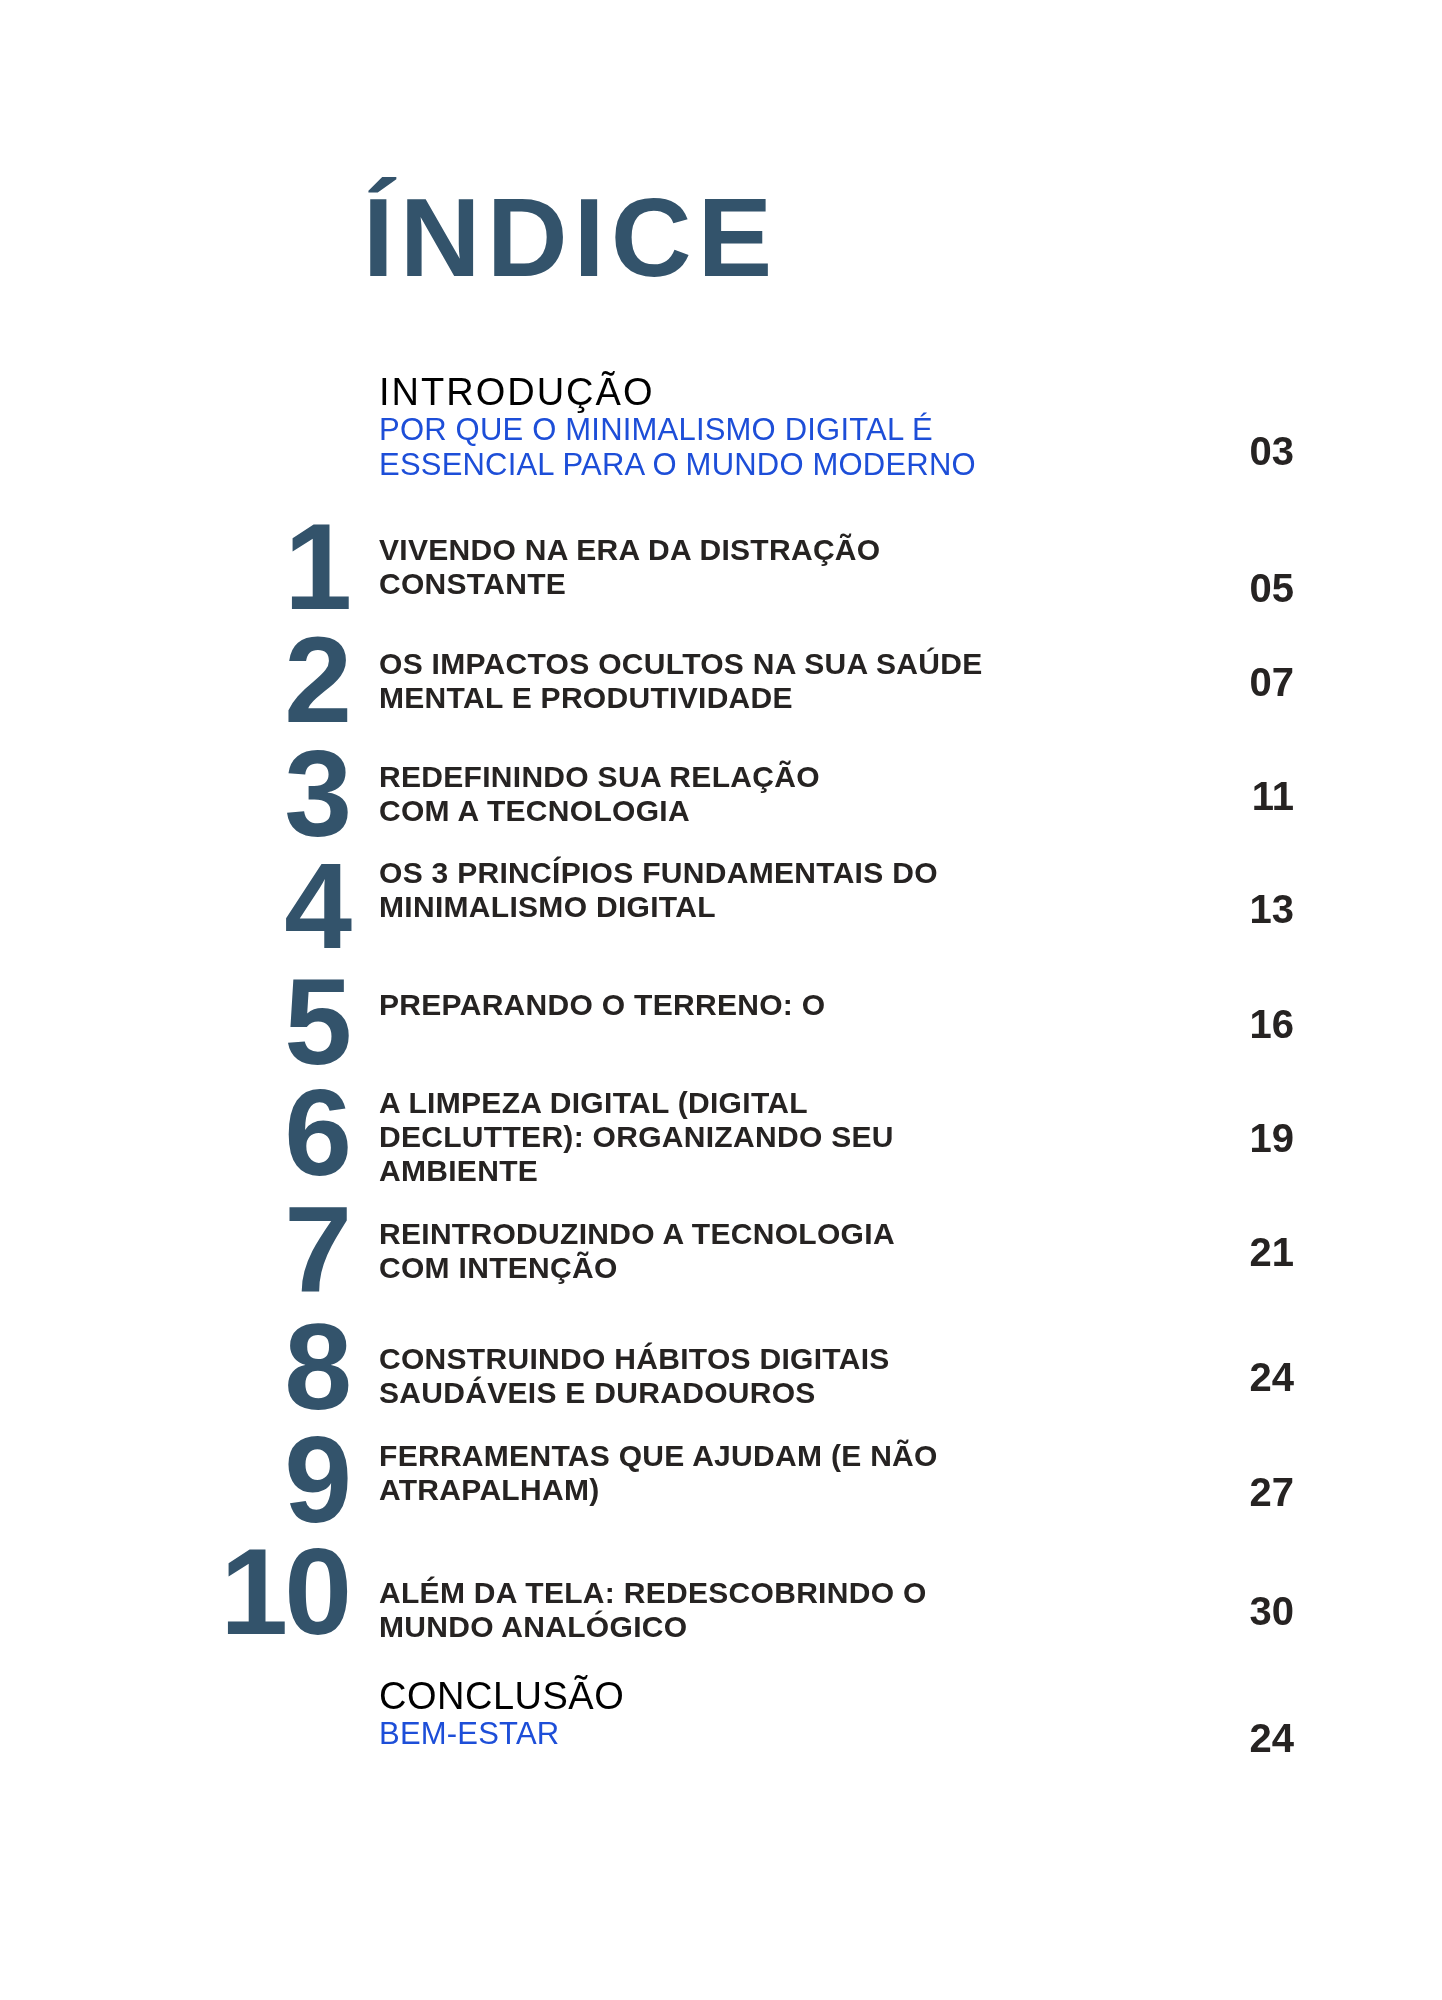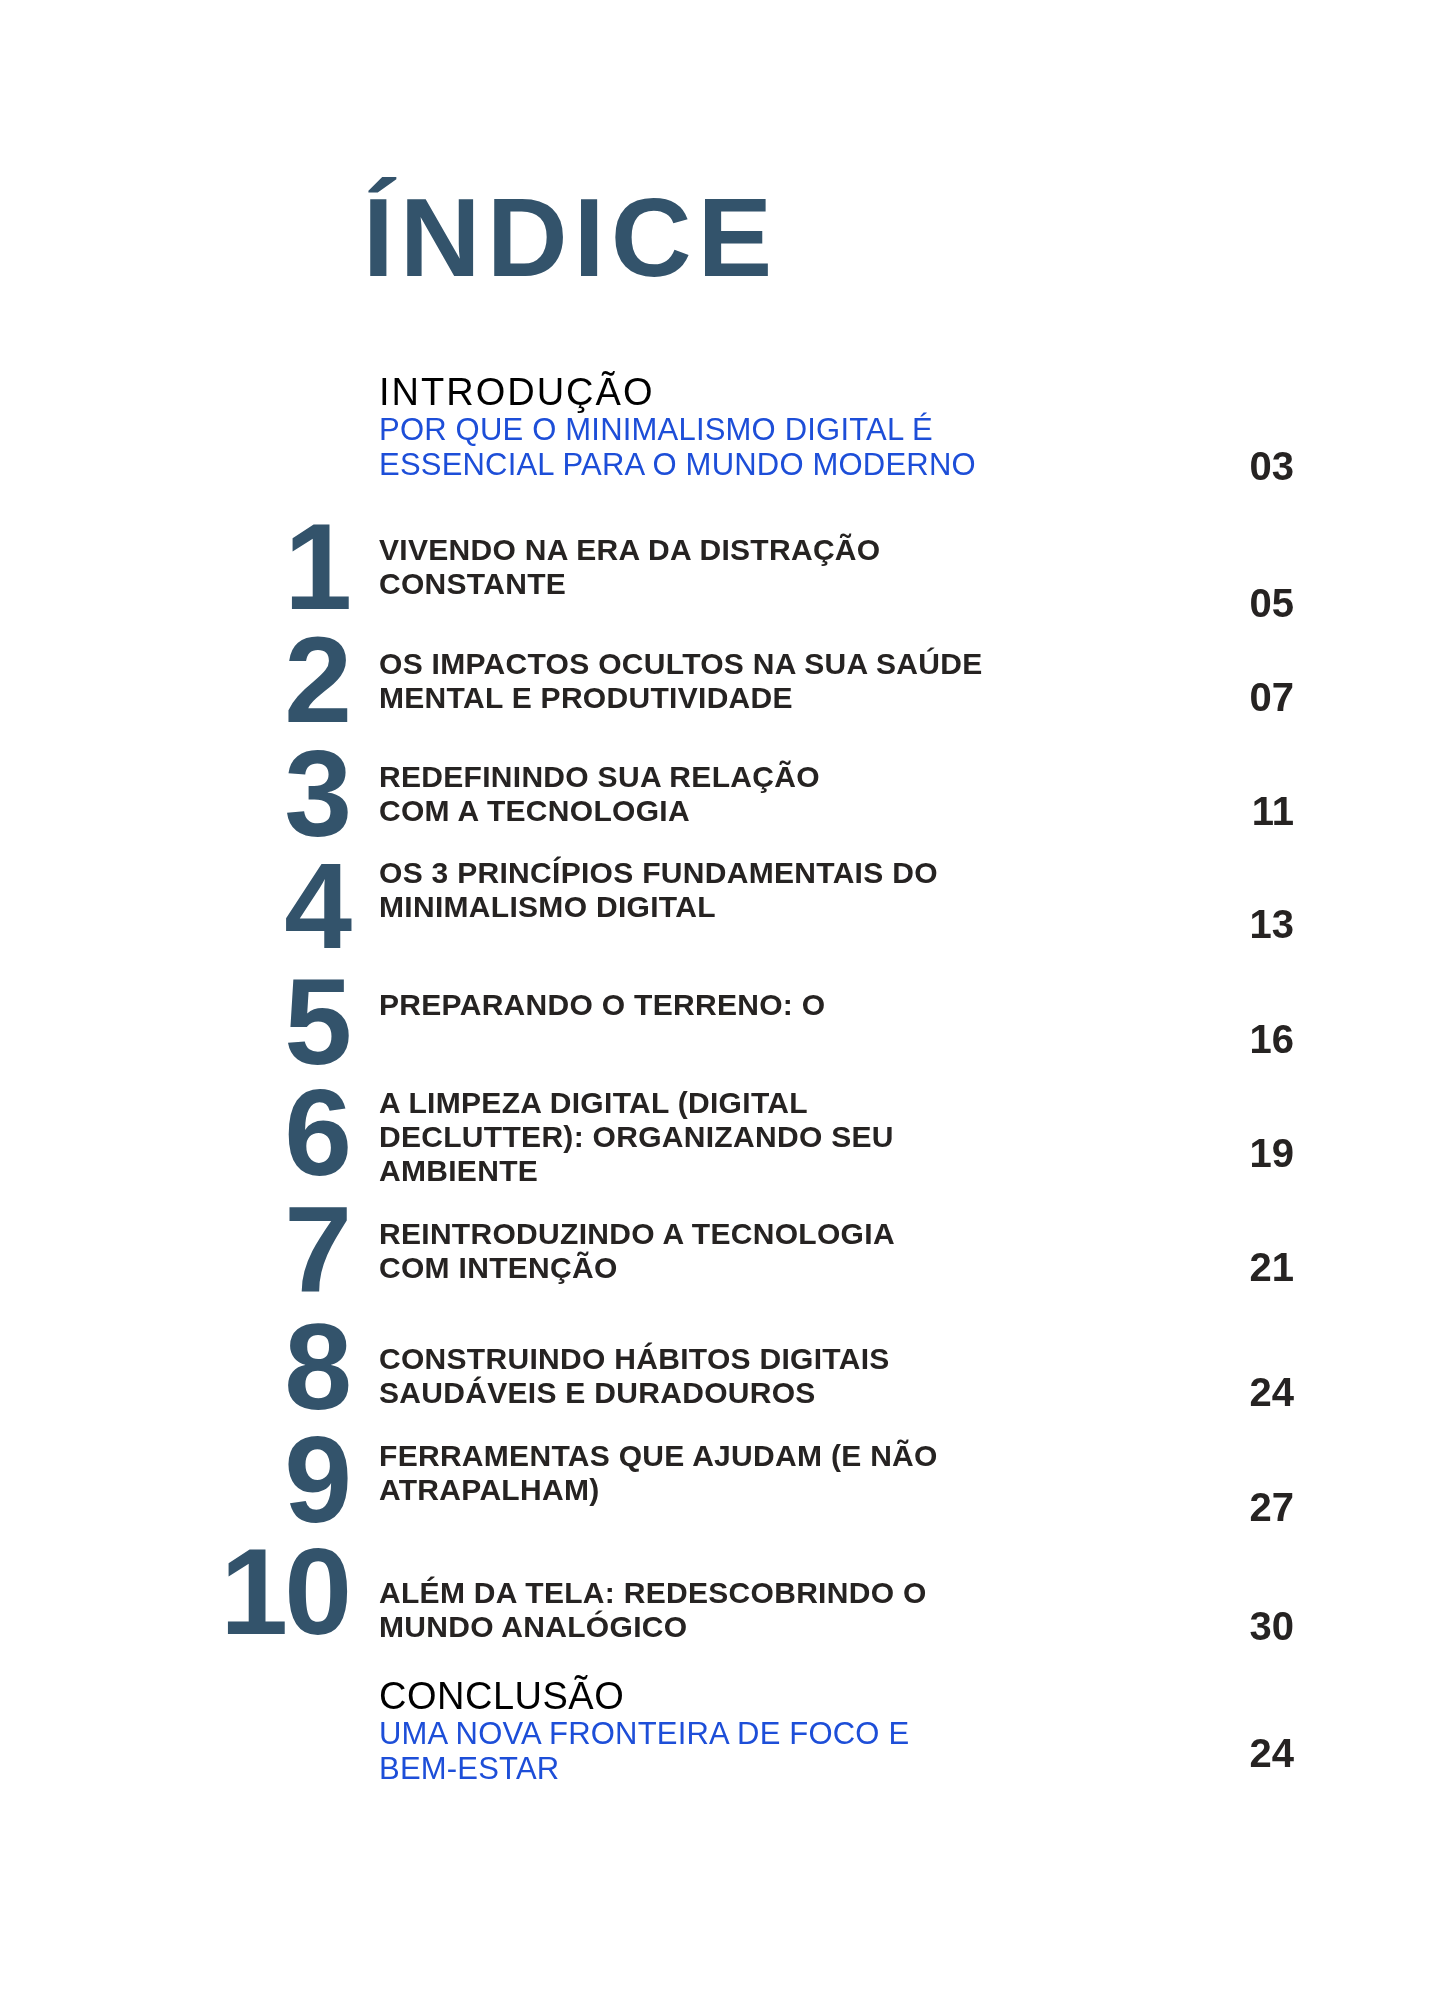--- a/index.html
+++ b/index.html
@@ -4,21 +4,21 @@
 <style>
   html,body{margin:0;padding:0;background:#fff;}
   body{width:1442px;height:2000px;position:relative;overflow:hidden;font-family:"Liberation Sans",sans-serif;}
   .title{position:absolute;left:0;width:1141px;top:182px;text-align:center;color:#33536b;font-weight:700;font-size:112px;letter-spacing:6px;line-height:112px;}
   .num{position:absolute;color:#33536b;font-weight:900;font-size:122px;line-height:122px;text-align:right;width:170px;left:178px;letter-spacing:-4px;}
   .item{position:absolute;left:379px;width:760px;}
   .ch-title{color:#262322;font-weight:700;font-size:30px;line-height:34px;letter-spacing:0.3px;}
   .sec-head{color:#000000;font-weight:400;font-size:38px;line-height:40px;letter-spacing:2px;}
   .sec-head.conc{letter-spacing:0.5px;}
   .sec-sub{color:#1d4ed8;font-weight:400;font-size:31px;line-height:35px;letter-spacing:0.2px;}
-  .page{position:absolute;right:148px;color:#262322;font-weight:700;font-size:40px;line-height:40px;text-align:left;margin-top:15px;}
+  .page{position:absolute;right:148px;color:#262322;font-weight:700;font-size:40px;line-height:40px;text-align:left;}
 </style>
 </head>
 <body>
 
 <div class="title">ÍNDICE</div>
 
 <div class="item" style="top:372px">
   <div class="sec-head">INTRODUÇÃO</div>
   <div class="sec-sub">POR QUE O MINIMALISMO DIGITAL É</div>
   <div class="sec-sub">ESSENCIAL PARA O MUNDO MODERNO</div>
@@ -90,16 +90,15 @@
 
 <div class="num" style="top:1531px;left:140px;width:208px">10</div>
 <div class="item" style="top:1576px">
   <div class="ch-title">ALÉM DA TELA: REDESCOBRINDO O</div>
   <div class="ch-title">MUNDO ANALÓGICO</div>
 </div>
 <div class="page" style="top:1591px">30</div>
 
 <div class="item" style="top:1676px">
   <div class="sec-head conc">CONCLUSÃO</div>
-  <div class="sec-sub">UMA NOVA FRONTEIRA DE FOCO E</div>
   <div class="sec-sub">BEM-ESTAR</div>
 </div>
 <div class="page" style="top:1718px">24</div>
 
 </body></html>

